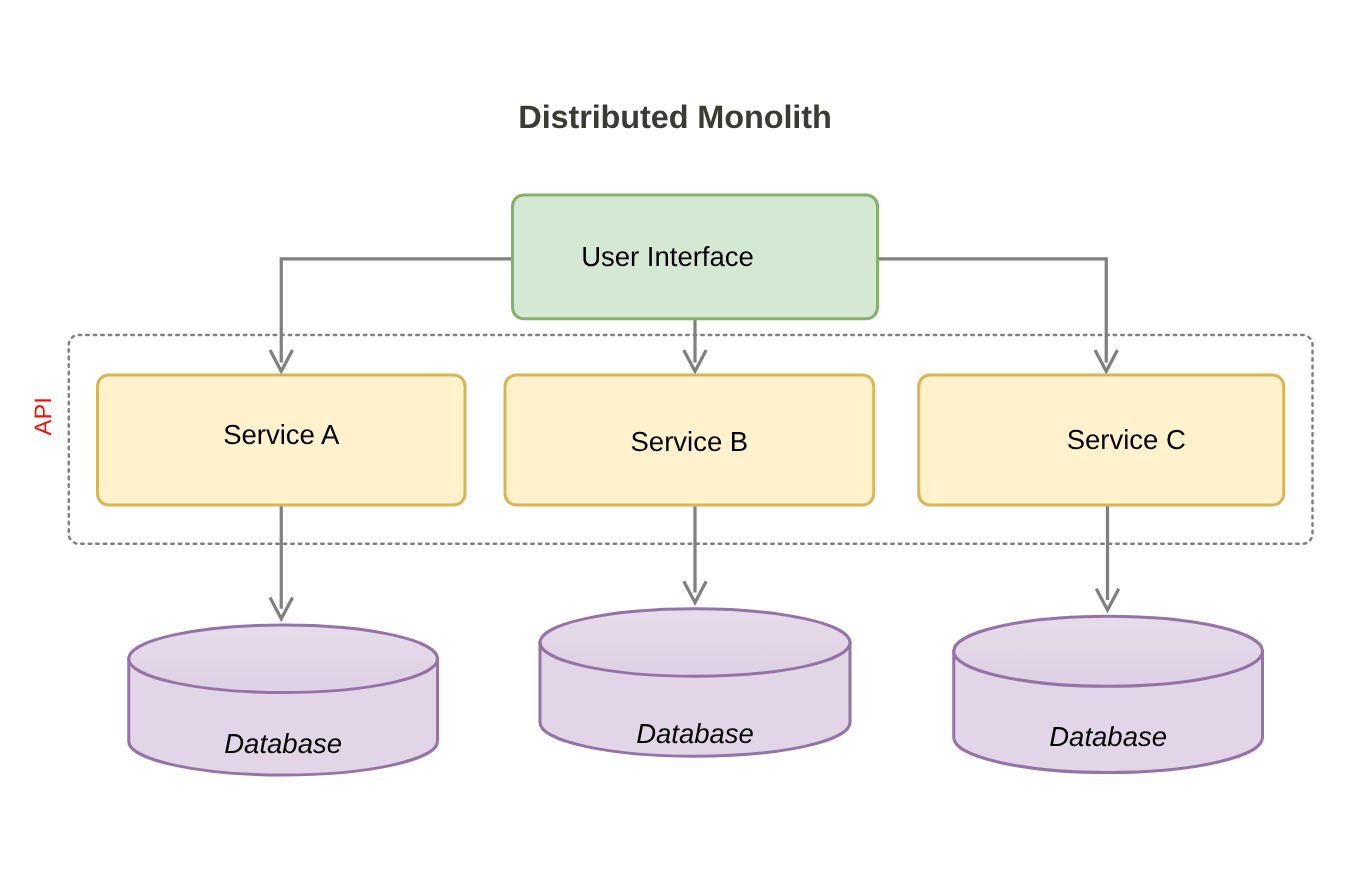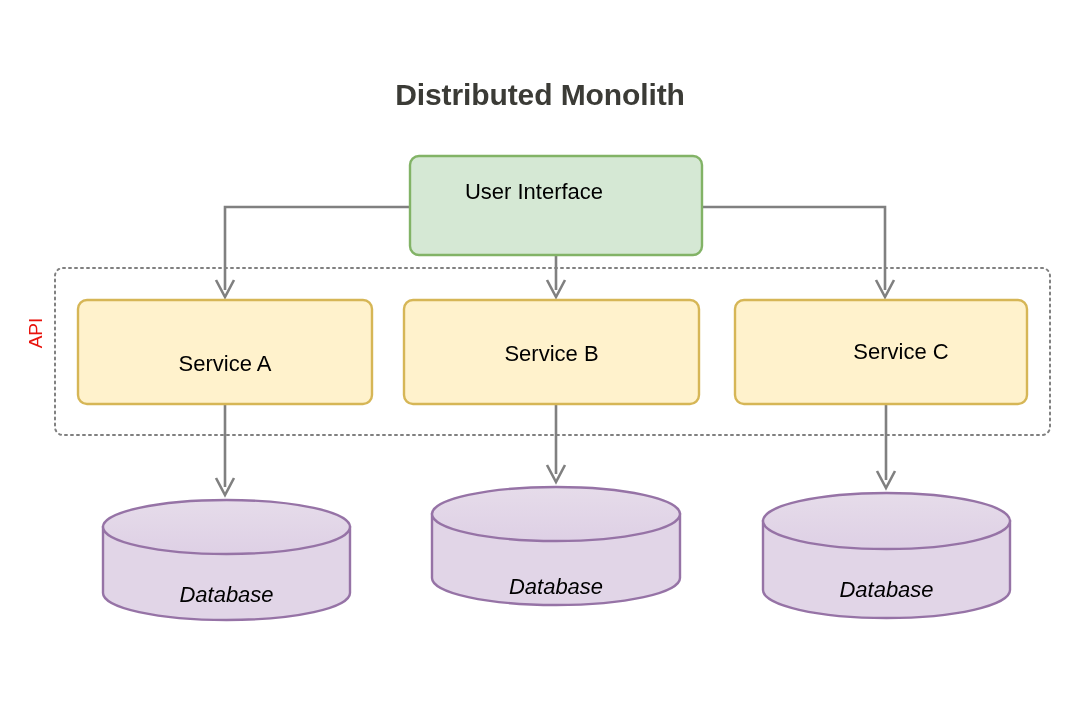--- a/index.html
+++ b/index.html
@@ -35,21 +35,21 @@
     color: #000000;
     pointer-events: none;
     white-space: nowrap;
   }
   #title {
     position: absolute;
     left: 0;
     top: 78px;
     width: 1080px;
     text-align: center;
-    font-size: 30px;
+    font-size: 26px;
     font-weight: bold;
     color: #3b3b36;
     letter-spacing: -0.1px;
   }
   .box-text { font-size: 22px; }
   .db-text  { font-size: 22px; font-style: italic; }
   #api-label {
     position: absolute;
     left: 16px;
     top: 322px;
@@ -129,23 +129,23 @@
     </g>
 
     <g>
       <path d="M 763 521 L 763 590
                A 123.5 28 0 0 0 1010 590
                L 1010 521 Z" fill="#e1d5e7" stroke="#9673a6" stroke-width="2.4"></path>
       <ellipse cx="886.5" cy="521" rx="123.5" ry="28" fill="url(#dbTopShade)" stroke="#9673a6" stroke-width="2.4"></ellipse>
     </g>
   </svg>
 
-  <div class="node-label box-text" style="left:410px; top:142px; width:248px; height:99px;border-radius:12px;">User Interface</div>
+  <div class="node-label box-text" style="left:410px; top:156px; width:248px; height:99px;border-radius:12px;">User Interface</div>
 
-  <div class="node-label box-text" style="left:78px; top:300px; width:294px; height:128px;">Service A</div>
+  <div class="node-label box-text" style="left:78px; top:284px; width:294px; height:128px;">Service A</div>
 
   <div class="node-label box-text" style="left:404px; top:300px; width:295px; height:108px;">Service B</div>
 
   <div class="node-label box-text" style="left:735px; top:300px; width:292px; height:104px;padding-left:20px;">Service C</div>
 
   <div class="node-label db-text" style="left:103px; top:570px; width:247px; height:50px;">Database</div>
 
   <div class="node-label db-text" style="left:432px; top:562px; width:248px; height:50px;">Database</div>
 
   <div class="node-label db-text" style="left:763px; top:565px; width:247px; height:50px;">Database</div>

